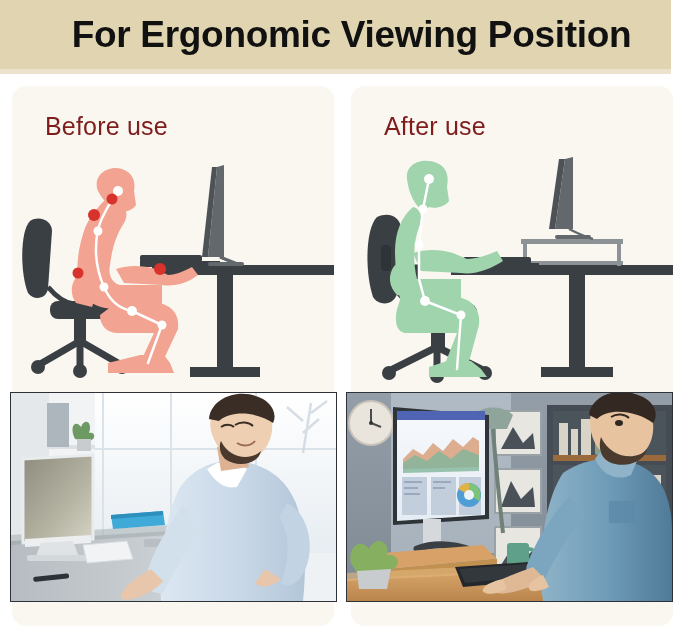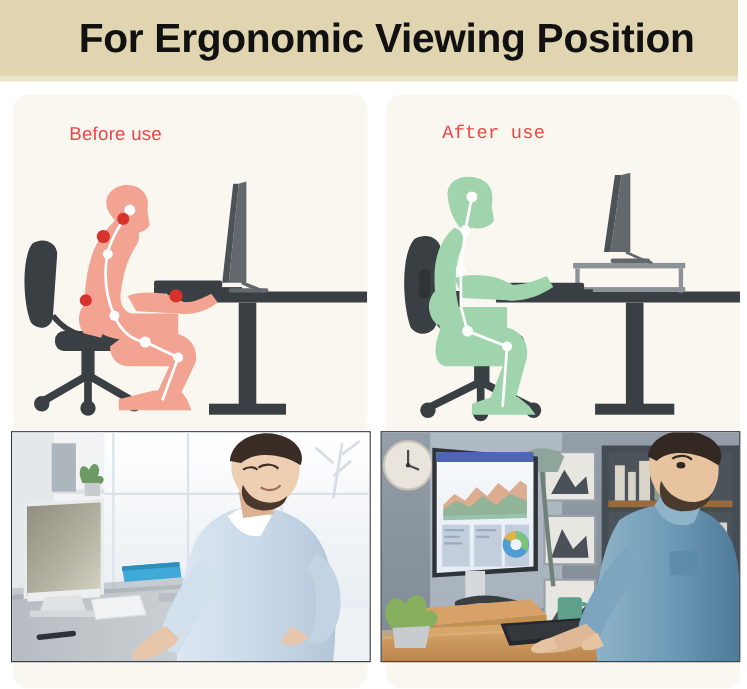--- a/index.html
+++ b/index.html
@@ -53,30 +53,29 @@
   .panel {
     position: absolute;
     top: 86px;
     width: 322px;
     height: 299px;
     background: #faf7f1;
     border-radius: 14px 14px 0 0;
     overflow: hidden;
   }
   #panel-before { left: 12px; }
-  #panel-after  { left: 351px; font-family: Liberation Mono, monospace; }
+  #panel-after  { left: 351px; }
 
   .panel-label {
     position: absolute;
     left: 33px;
     top: 26px;
-    font-size: 17px;
-    color: #ef4444;
+    font-size: 25px;
+    color: #7f1d1d;
     letter-spacing: 0.2px;
-    margin-left: 18px;
   }
 
   .illustration {
     position: absolute;
     left: 0;
     bottom: 0;
     width: 322px;
     height: 228px;
   }
 

